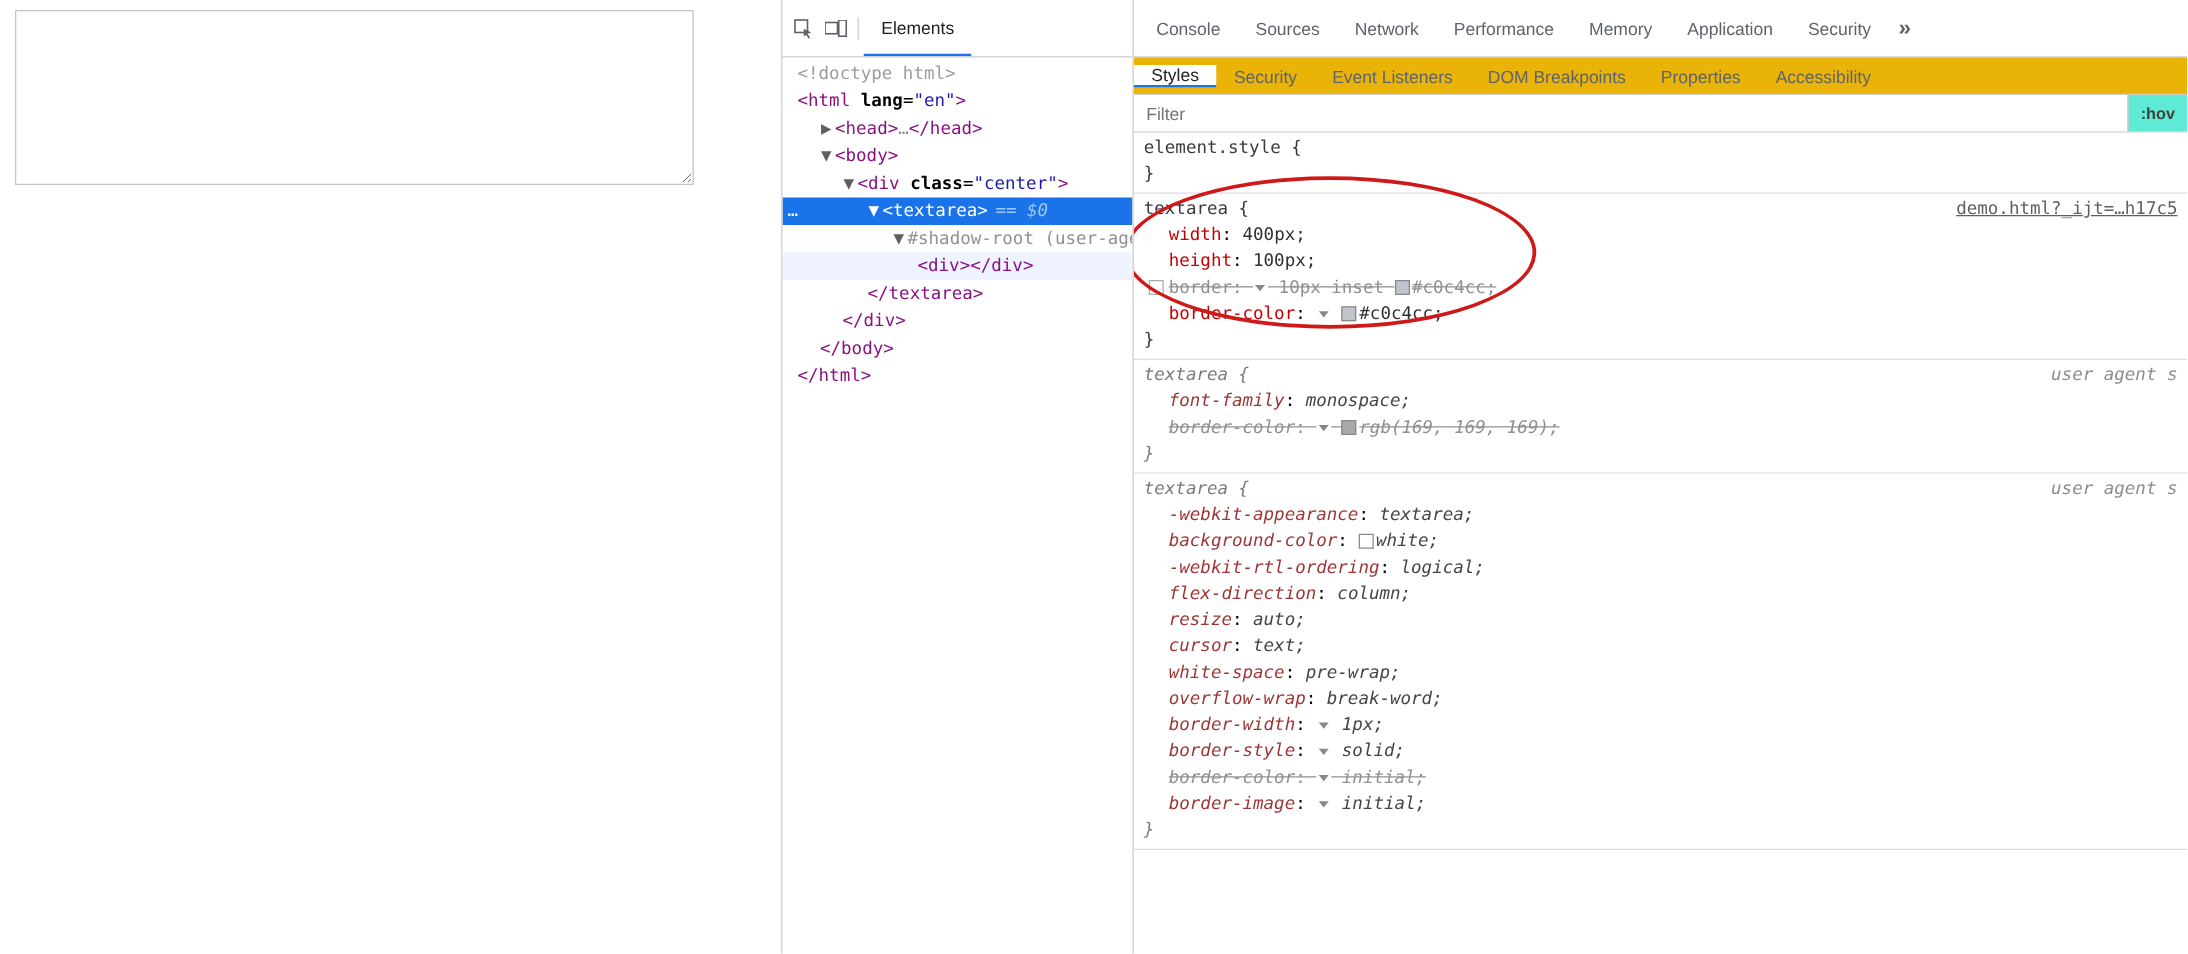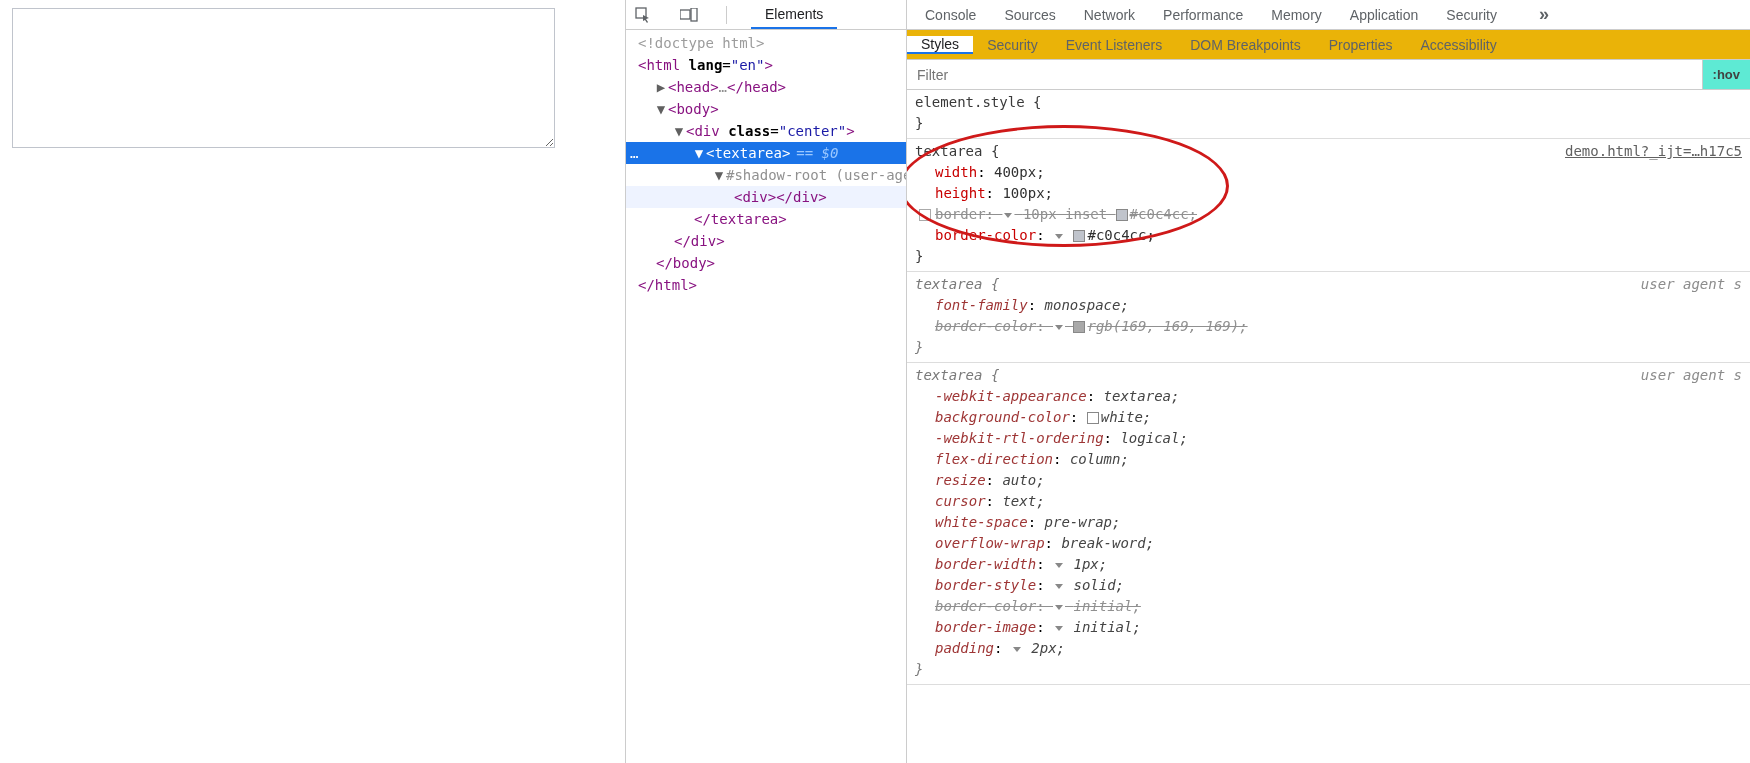--- a/index.html
+++ b/index.html
@@ -31,23 +31,23 @@
 }
 .elements-panel {
   width: 280px;
   flex-shrink: 0;
   display: flex;
   flex-direction: column;
 }
 .devtools-toolbar {
   display: flex;
   align-items: center;
-  height: 30px;
+  height: 46px;
   border-bottom: 1px solid #ccc;
-  gap: 20px;
+  gap: 0;
   padding: 0 4px;
   white-space: nowrap;
   overflow: hidden;
 }
 .tb-icon {
   width: 26px;
   height: 26px;
   display: flex;
   align-items: center;
   justify-content: center;
@@ -341,20 +341,19 @@
             <div class="prop"><span class="prop-name ua">-webkit-rtl-ordering</span><span>: </span><span class="prop-val ua">logical;</span></div>
             <div class="prop"><span class="prop-name ua">flex-direction</span><span>: </span><span class="prop-val ua">column;</span></div>
             <div class="prop"><span class="prop-name ua">resize</span><span>: </span><span class="prop-val ua">auto;</span></div>
             <div class="prop"><span class="prop-name ua">cursor</span><span>: </span><span class="prop-val ua">text;</span></div>
             <div class="prop"><span class="prop-name ua">white-space</span><span>: </span><span class="prop-val ua">pre-wrap;</span></div>
             <div class="prop"><span class="prop-name ua">overflow-wrap</span><span>: </span><span class="prop-val ua">break-word;</span></div>
             <div class="prop"><span class="prop-name ua">border-width</span><span>: </span><span class="tri"></span> <span class="prop-val ua">1px;</span></div>
             <div class="prop"><span class="prop-name ua">border-style</span><span>: </span><span class="tri"></span> <span class="prop-val ua">solid;</span></div>
             <div class="prop struck"><span class="prop-name ua">border-color</span><span>: </span><span class="tri"></span> <span class="prop-val ua">initial;</span></div>
             <div class="prop"><span class="prop-name ua">border-image</span><span>: </span><span class="tri"></span> <span class="prop-val ua">initial;</span></div>
-            <div class="prop"><span class="prop-name ua">padding</span><span>: </span><span class="tri"></span> <span class="prop-val ua">2px;</span></div>
           </div>
         <div><span class="brace" style="font-style:italic;color:#7a7a7a">}</span></div>
       </div>
 
     </div>
   </div>
 </div>
 
 </body></html>

